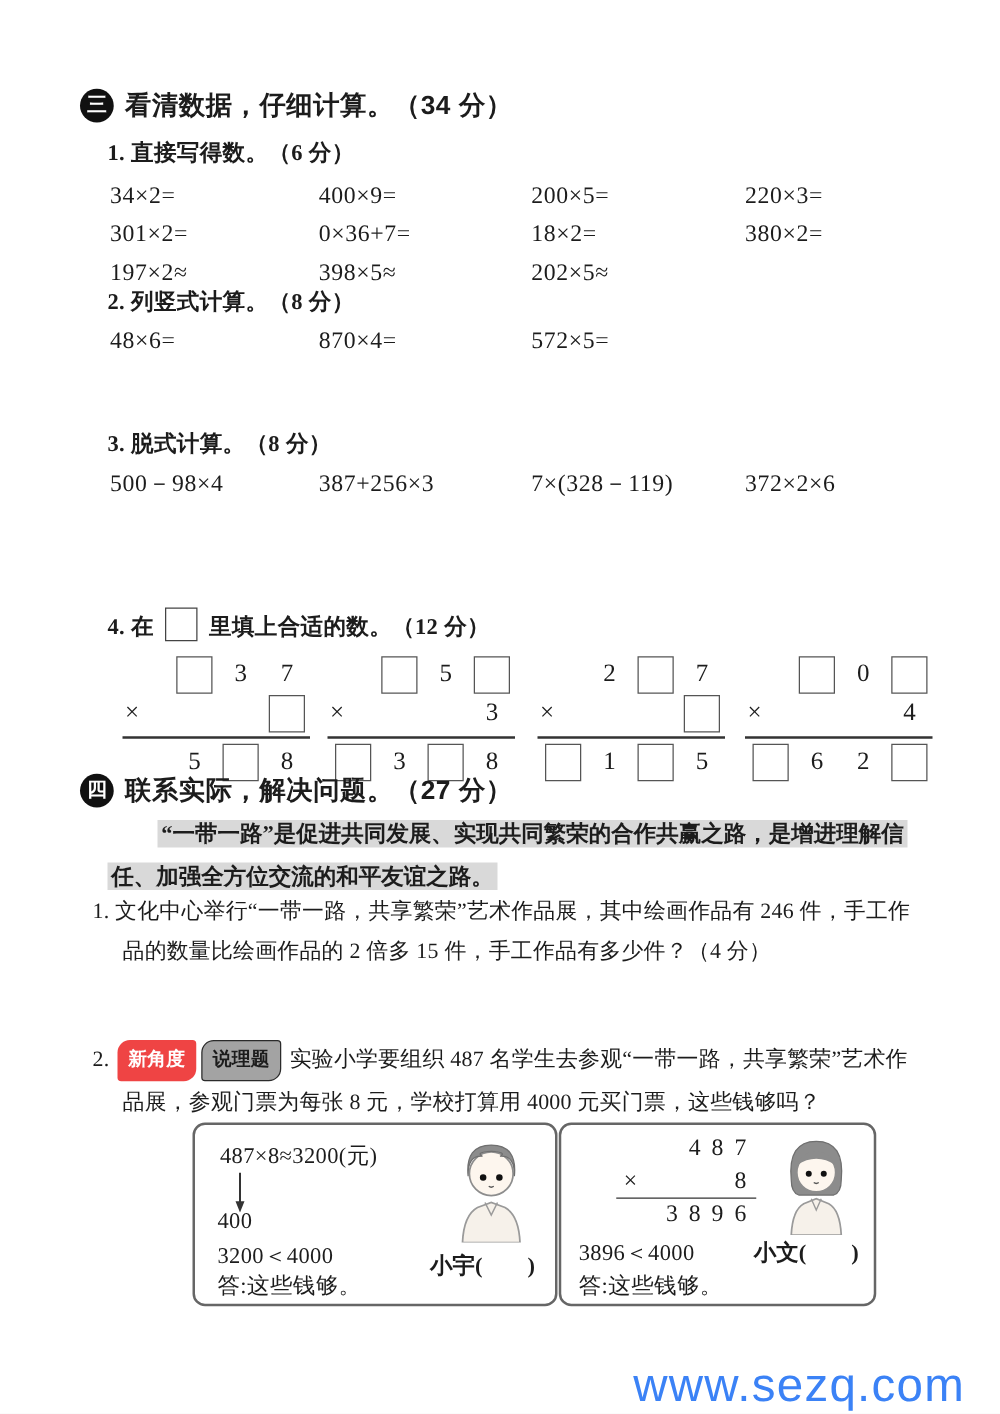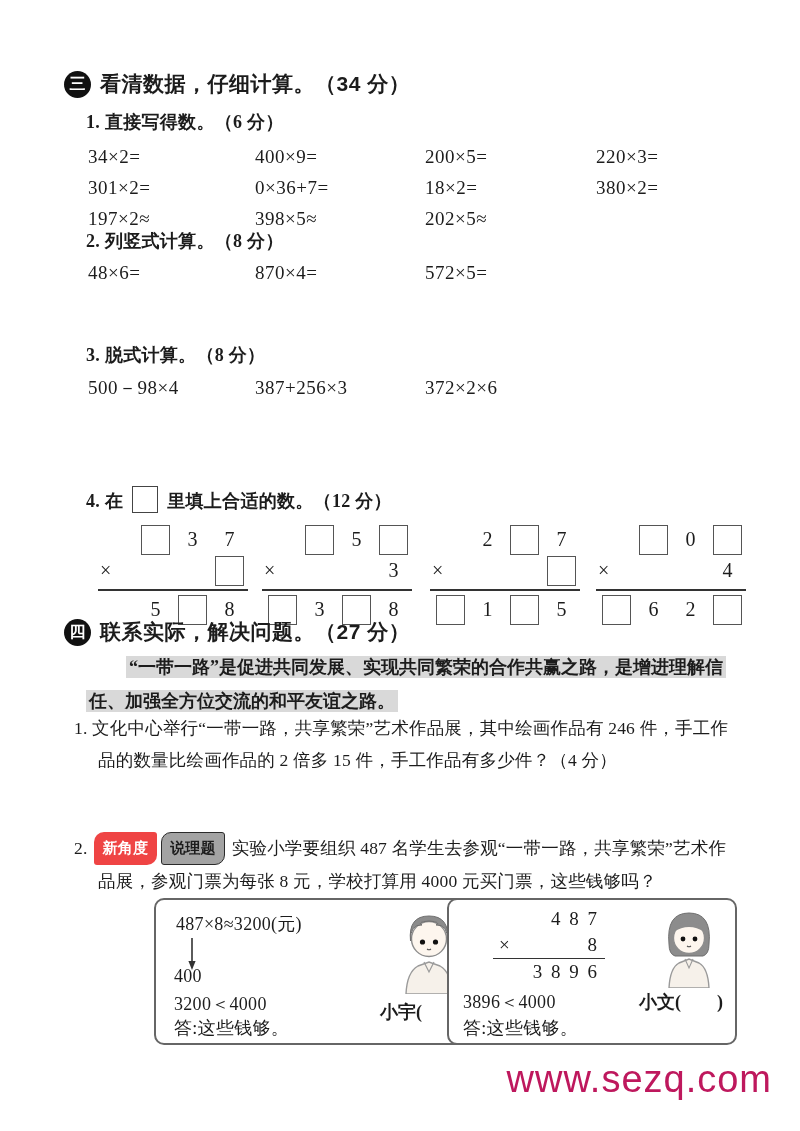--- a/index.html
+++ b/index.html
@@ -43,34 +43,34 @@
     display:inline-block;background:#ef4444;color:#fff;font-weight:bold;font-size:15px;
     border-radius:10px 3px 10px 3px;padding:1px 9px 2px;margin:0 4px 0 6px;
     font-family:"Liberation Sans",sans-serif;vertical-align:1px;
   }
   .badge-light{
     display:inline-block;border:1.6px solid #2b2b2b;background:#a3a3a3;font-weight:bold;font-size:15px;
     border-radius:10px 3px 10px 3px;padding:0 8px 1px;margin-right:7px;
     font-family:"Liberation Sans",sans-serif;vertical-align:1px;
   }
   
-  .ansbox{position:absolute;border:2px solid #666;border-radius:10px;background:#fff;padding-left:36px;}
+  .ansbox{position:absolute;border:2px solid #666;border-radius:10px;background:#fff;}
   .mline{position:absolute;font-size:18px;white-space:nowrap;letter-spacing:.3px;}
   .arrow-svg{position:absolute;}
   .kid-name{position:absolute;font-size:18px;font-weight:600;white-space:nowrap;}
   .avatar{position:absolute;}
   
   .vm{position:absolute;width:112px;}
   .vm-row{font-size:19px;line-height:26px;text-align:right;padding-right:6px;letter-spacing:2px;position:relative;white-space:nowrap;}
   .vm-row .vm-times{position:absolute;left:6px;letter-spacing:0;}
   .vm-row.vm-prod{border-top:1.8px solid #333;}
   
   .watermark{
     position:absolute;font-family:"Liberation Sans",sans-serif;
-    font-size:38px;color:#be185d;letter-spacing:1px;
+    font-size:38px;color:#3b82f6;letter-spacing:1px;margin-top:30px;
   }
 </style>
 </head>
 <body>
 
 <div class="page">
 
   <div class="sec-header" style="top:70px;left:64px;">
     <div class="circle-badge">三</div>
     <div class="sec-title">看清数据，仔细计算。（34 分）</div>
@@ -95,20 +95,21 @@
   <div id="q2-grid" class="expr-grid" style="top:257px;left:88px;">
       <div class="expr">48×6=</div>
       <div class="expr">870×4=</div>
       <div class="expr">572×5=</div>
     </div>
 
   <div class="sub-label" style="top:343px;left:86px;">3. 脱式计算。（8 分）</div>
   <div id="q3-grid" class="expr-grid" style="top:372px;left:88px;">
       <div class="expr">500－98×4</div>
       <div class="expr">387+256×3</div>
+      <div class="expr">7×(328－119)</div>
       <div class="expr">372×2×6</div>
     </div>
 
   <div class="sub-label" style="top:486px;left:86px;">
     <span>4. 在</span><span class="inline-box"></span><span>里填上合适的数。（12 分）</span>
   </div>
   <div id="q4-problems" class="vwrap" style="top:524px;left:98px;width:660px;">
       <div class="vprob" style="left: 0px;">
         <div class="vrow">
           <div class="vcell">

